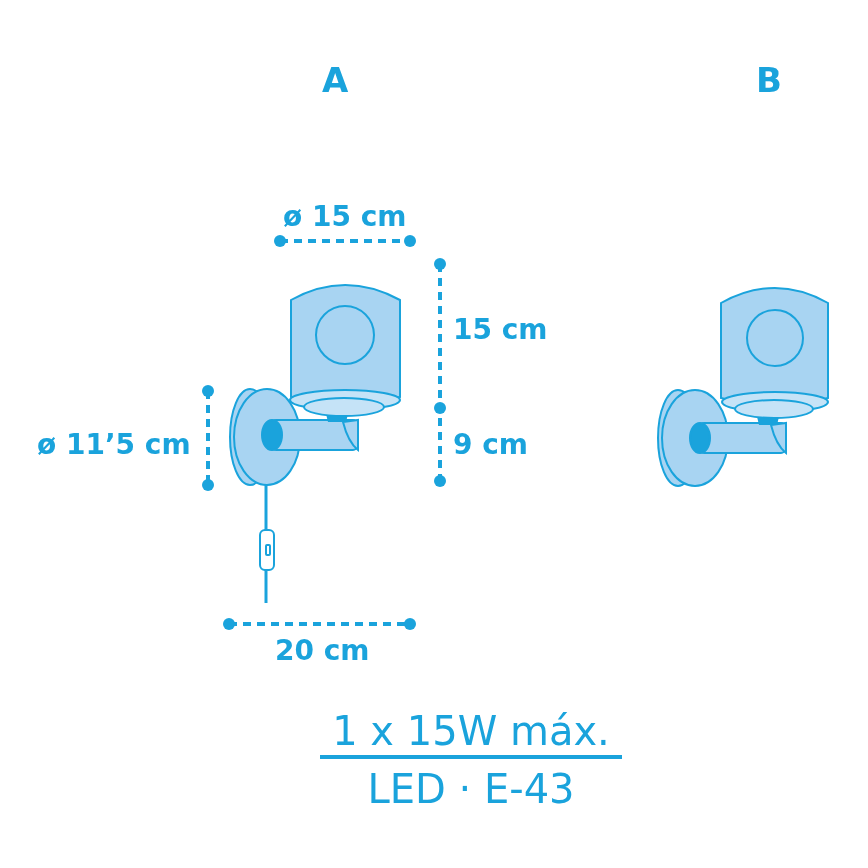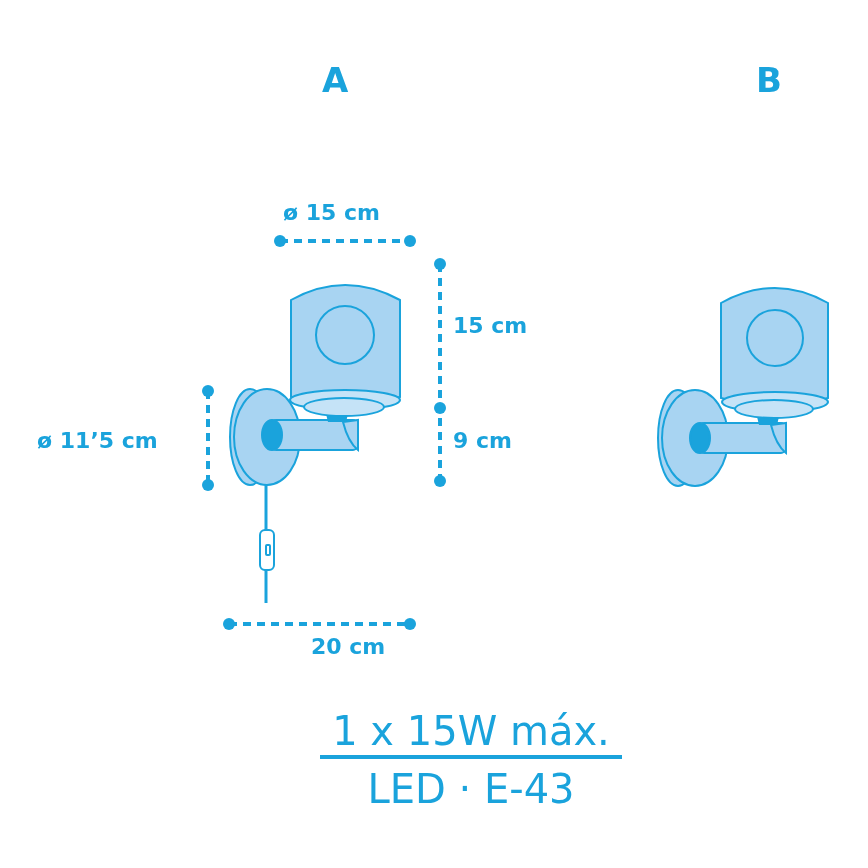--- a/index.html
+++ b/index.html
@@ -1,19 +1,19 @@
 <!DOCTYPE html>
 <html><head>
 <meta charset="utf-8">
 <style>
   html, body { margin:0; padding:0; background:#ffffff; }
   body { width:868px; height:868px; position:relative; overflow:hidden; font-family:"DejaVu Sans", sans-serif; }
   .lbl { position:absolute; color:#1aa3dc; font-weight:bold; white-space:nowrap; }
   .big { font-size:34px; }
-  .dim { font-size:22px; }
+  .dim { font-size:28px; }
   .spec { position:absolute; color:#1aa3dc; font-family:"DejaVu Sans", sans-serif; font-size:40px; white-space:nowrap; text-align:center; }
   svg { position:absolute; left:0; top:0; }
 </style>
 </head>
 <body>
 
 <svg width="868" height="868" viewBox="0 0 868 868">
 
   <g stroke="#1aa3dc" stroke-width="2" fill="#a8d4f2">
 
@@ -72,16 +72,16 @@
   </g>
 </svg>
 
 <div class="lbl big" style="left:322px; top:60px;">A</div>
 <div class="lbl big" style="left:756px; top:60px;">B</div>
 
 <div class="lbl dim" style="left:283px; top:200px;">ø 15 cm</div>
 <div class="lbl dim" style="left:453px; top:313px;">15 cm</div>
 <div class="lbl dim" style="left:453px; top:428px;">9 cm</div>
 <div class="lbl dim" style="left:37px; top:428px;">ø 11’5 cm</div>
-<div class="lbl dim" style="left:275px; top:634px;margin-left:36px;">20 cm</div>
+<div class="lbl dim" style="left:275px; top:634px;">20 cm</div>
 
 <div class="spec" style="left:320px; top:708px; width:302px;">1 x 15W máx.</div>
 <div class="spec" style="left:320px; top:766px; width:302px;">LED · E-43</div>
 
 </body></html>

